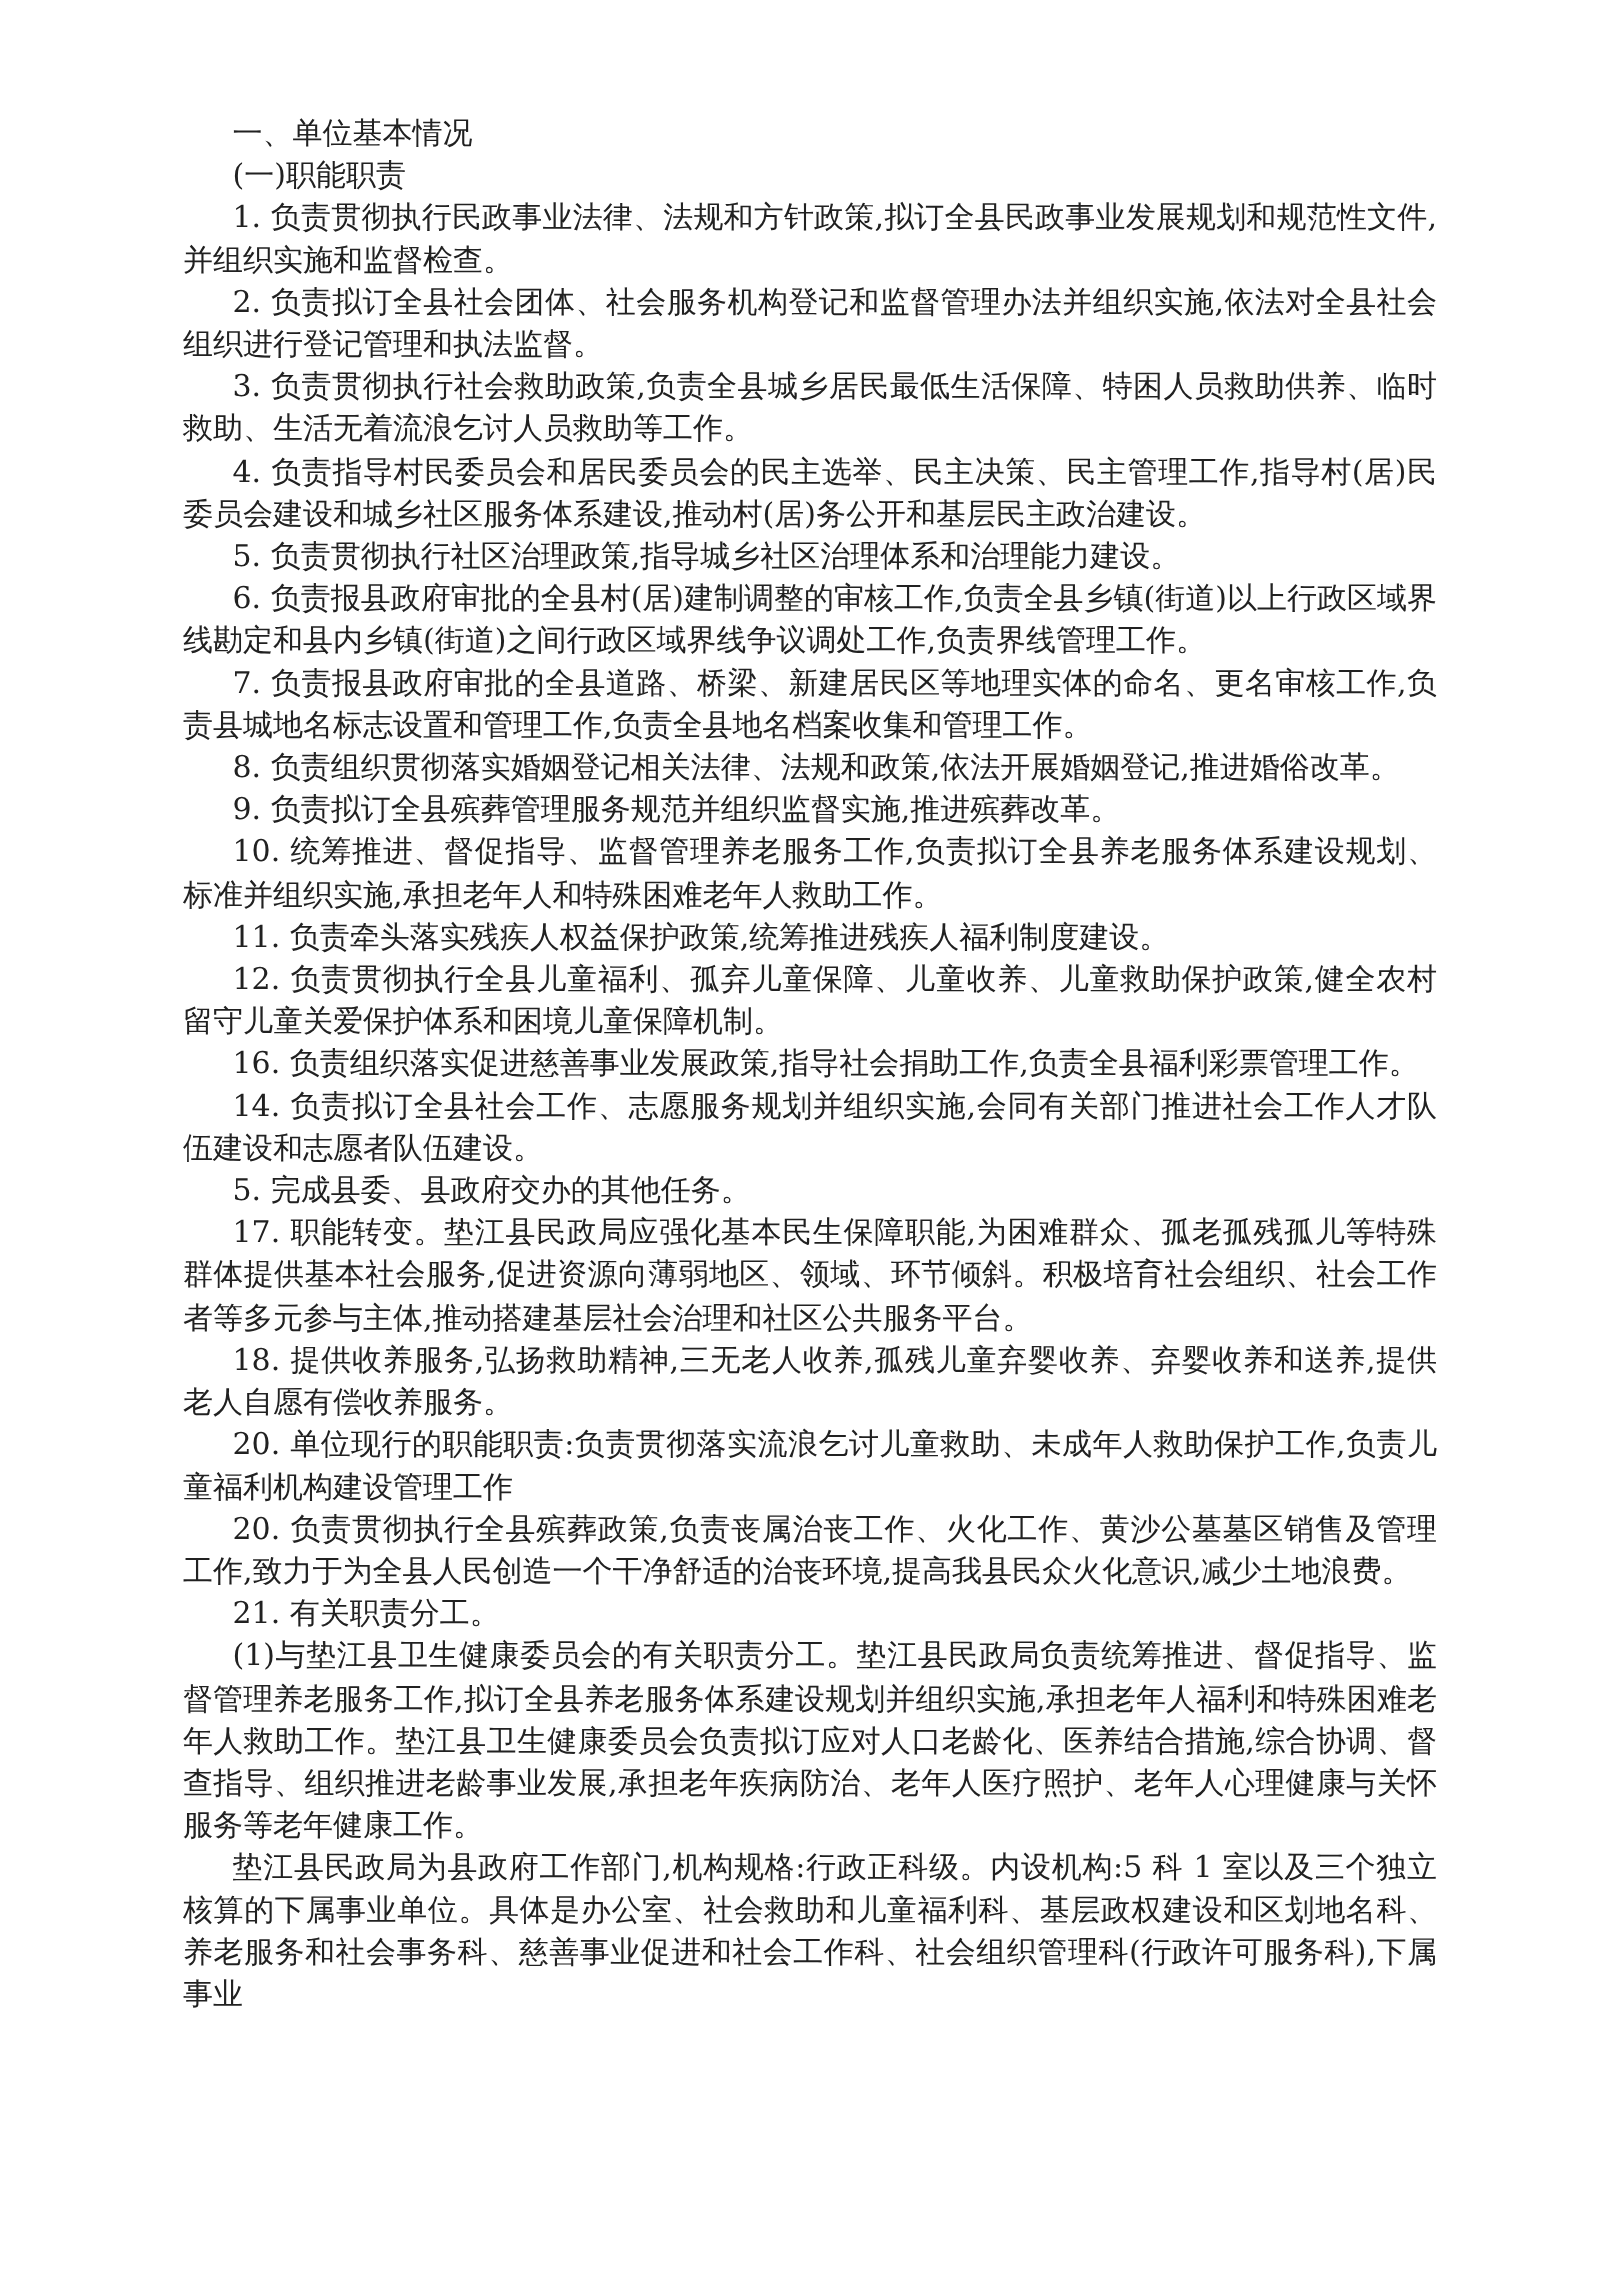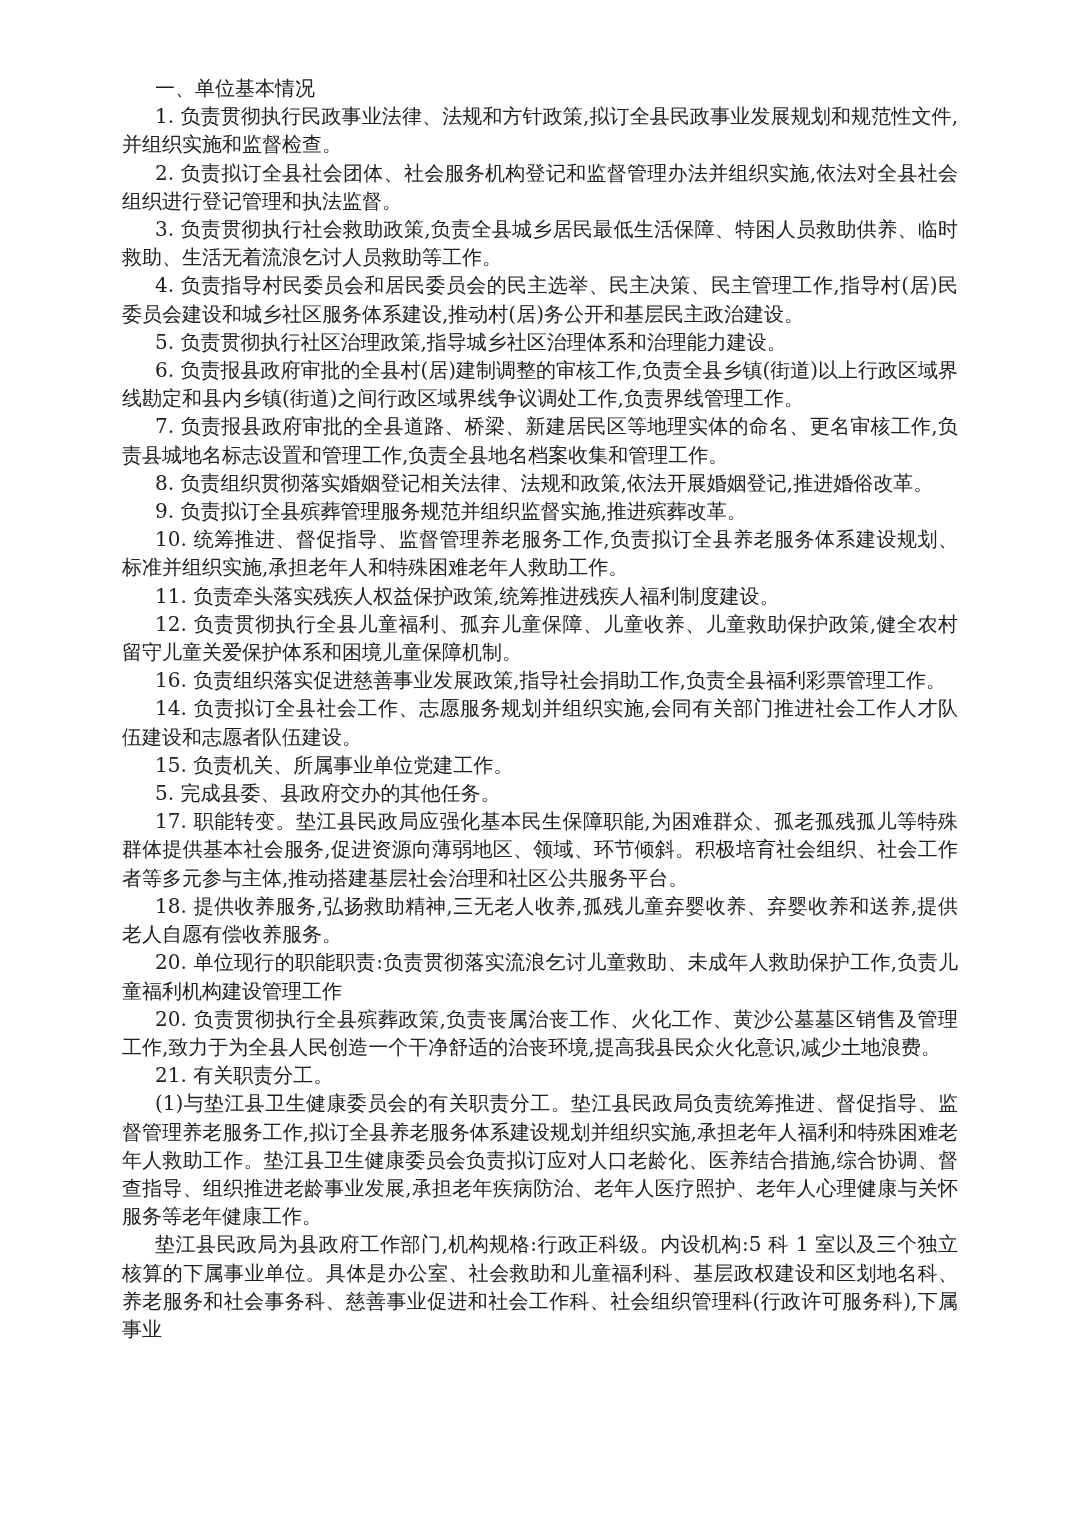--- a/index.html
+++ b/index.html
@@ -28,35 +28,35 @@
     margin: 0;
     text-indent: 33px;
     word-break: break-all;
   }
 </style>
 </head>
 <body>
 
 <div class="doc-page">
   <p class="para">一、单位基本情况</p>
+  <p class="para">(一)职能职责</p>
   <p class="para">1. 负责贯彻执行民政事业法律、法规和方针政策,拟订全县民政事业发展规划和规范性文件,并组织实施和监督检查。</p>
   <p class="para">2. 负责拟订全县社会团体、社会服务机构登记和监督管理办法并组织实施,依法对全县社会组织进行登记管理和执法监督。</p>
   <p class="para">3. 负责贯彻执行社会救助政策,负责全县城乡居民最低生活保障、特困人员救助供养、临时救助、生活无着流浪乞讨人员救助等工作。</p>
   <p class="para">4. 负责指导村民委员会和居民委员会的民主选举、民主决策、民主管理工作,指导村(居)民委员会建设和城乡社区服务体系建设,推动村(居)务公开和基层民主政治建设。</p>
   <p class="para">5. 负责贯彻执行社区治理政策,指导城乡社区治理体系和治理能力建设。</p>
   <p class="para">6. 负责报县政府审批的全县村(居)建制调整的审核工作,负责全县乡镇(街道)以上行政区域界线勘定和县内乡镇(街道)之间行政区域界线争议调处工作,负责界线管理工作。</p>
   <p class="para">7. 负责报县政府审批的全县道路、桥梁、新建居民区等地理实体的命名、更名审核工作,负责县城地名标志设置和管理工作,负责全县地名档案收集和管理工作。</p>
   <p class="para">8. 负责组织贯彻落实婚姻登记相关法律、法规和政策,依法开展婚姻登记,推进婚俗改革。</p>
   <p class="para">9. 负责拟订全县殡葬管理服务规范并组织监督实施,推进殡葬改革。</p>
   <p class="para">10. 统筹推进、督促指导、监督管理养老服务工作,负责拟订全县养老服务体系建设规划、标准并组织实施,承担老年人和特殊困难老年人救助工作。</p>
   <p class="para">11. 负责牵头落实残疾人权益保护政策,统筹推进残疾人福利制度建设。</p>
   <p class="para">12. 负责贯彻执行全县儿童福利、孤弃儿童保障、儿童收养、儿童救助保护政策,健全农村留守儿童关爱保护体系和困境儿童保障机制。</p>
   <p class="para">16. 负责组织落实促进慈善事业发展政策,指导社会捐助工作,负责全县福利彩票管理工作。</p>
   <p class="para">14. 负责拟订全县社会工作、志愿服务规划并组织实施,会同有关部门推进社会工作人才队伍建设和志愿者队伍建设。</p>
-  <p class="para">15. 负责机关、所属事业单位党建工作。</p>
   <p class="para">5. 完成县委、县政府交办的其他任务。</p>
   <p class="para">17. 职能转变。垫江县民政局应强化基本民生保障职能,为困难群众、孤老孤残孤儿等特殊群体提供基本社会服务,促进资源向薄弱地区、领域、环节倾斜。积极培育社会组织、社会工作者等多元参与主体,推动搭建基层社会治理和社区公共服务平台。</p>
   <p class="para">18. 提供收养服务,弘扬救助精神,三无老人收养,孤残儿童弃婴收养、弃婴收养和送养,提供老人自愿有偿收养服务。</p>
   <p class="para">20. 单位现行的职能职责:负责贯彻落实流浪乞讨儿童救助、未成年人救助保护工作,负责儿童福利机构建设管理工作</p>
   <p class="para">20. 负责贯彻执行全县殡葬政策,负责丧属治丧工作、火化工作、黄沙公墓墓区销售及管理工作,致力于为全县人民创造一个干净舒适的治丧环境,提高我县民众火化意识,减少土地浪费。</p>
   <p class="para">21. 有关职责分工。</p>
   <p class="para">(1)与垫江县卫生健康委员会的有关职责分工。垫江县民政局负责统筹推进、督促指导、监督管理养老服务工作,拟订全县养老服务体系建设规划并组织实施,承担老年人福利和特殊困难老年人救助工作。垫江县卫生健康委员会负责拟订应对人口老龄化、医养结合措施,综合协调、督查指导、组织推进老龄事业发展,承担老年疾病防治、老年人医疗照护、老年人心理健康与关怀服务等老年健康工作。</p>
   <p class="para">垫江县民政局为县政府工作部门,机构规格:行政正科级。内设机构:5 科 1 室以及三个独立核算的下属事业单位。具体是办公室、社会救助和儿童福利科、基层政权建设和区划地名科、养老服务和社会事务科、慈善事业促进和社会工作科、社会组织管理科(行政许可服务科),下属事业</p>
 </div>
 

